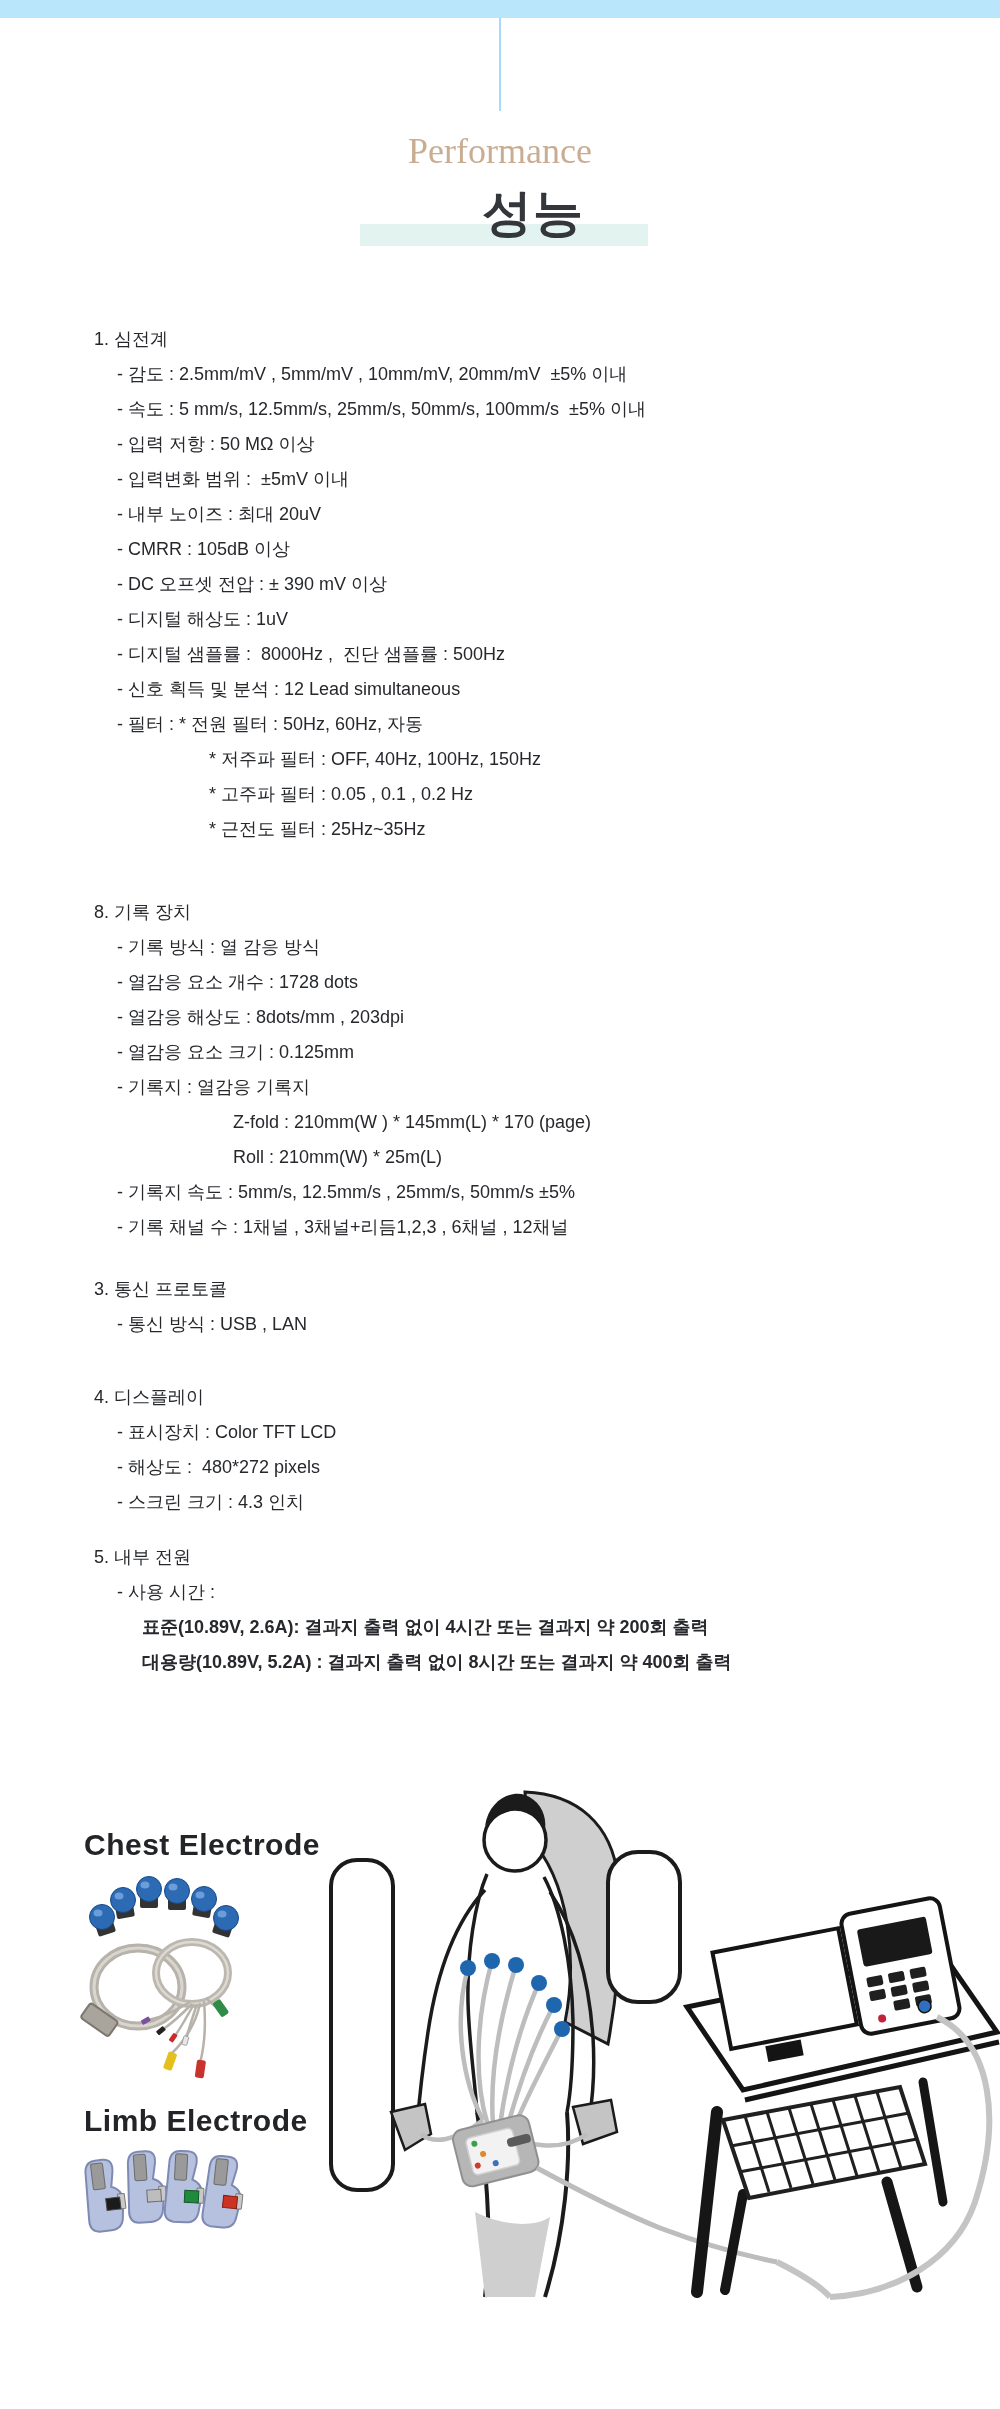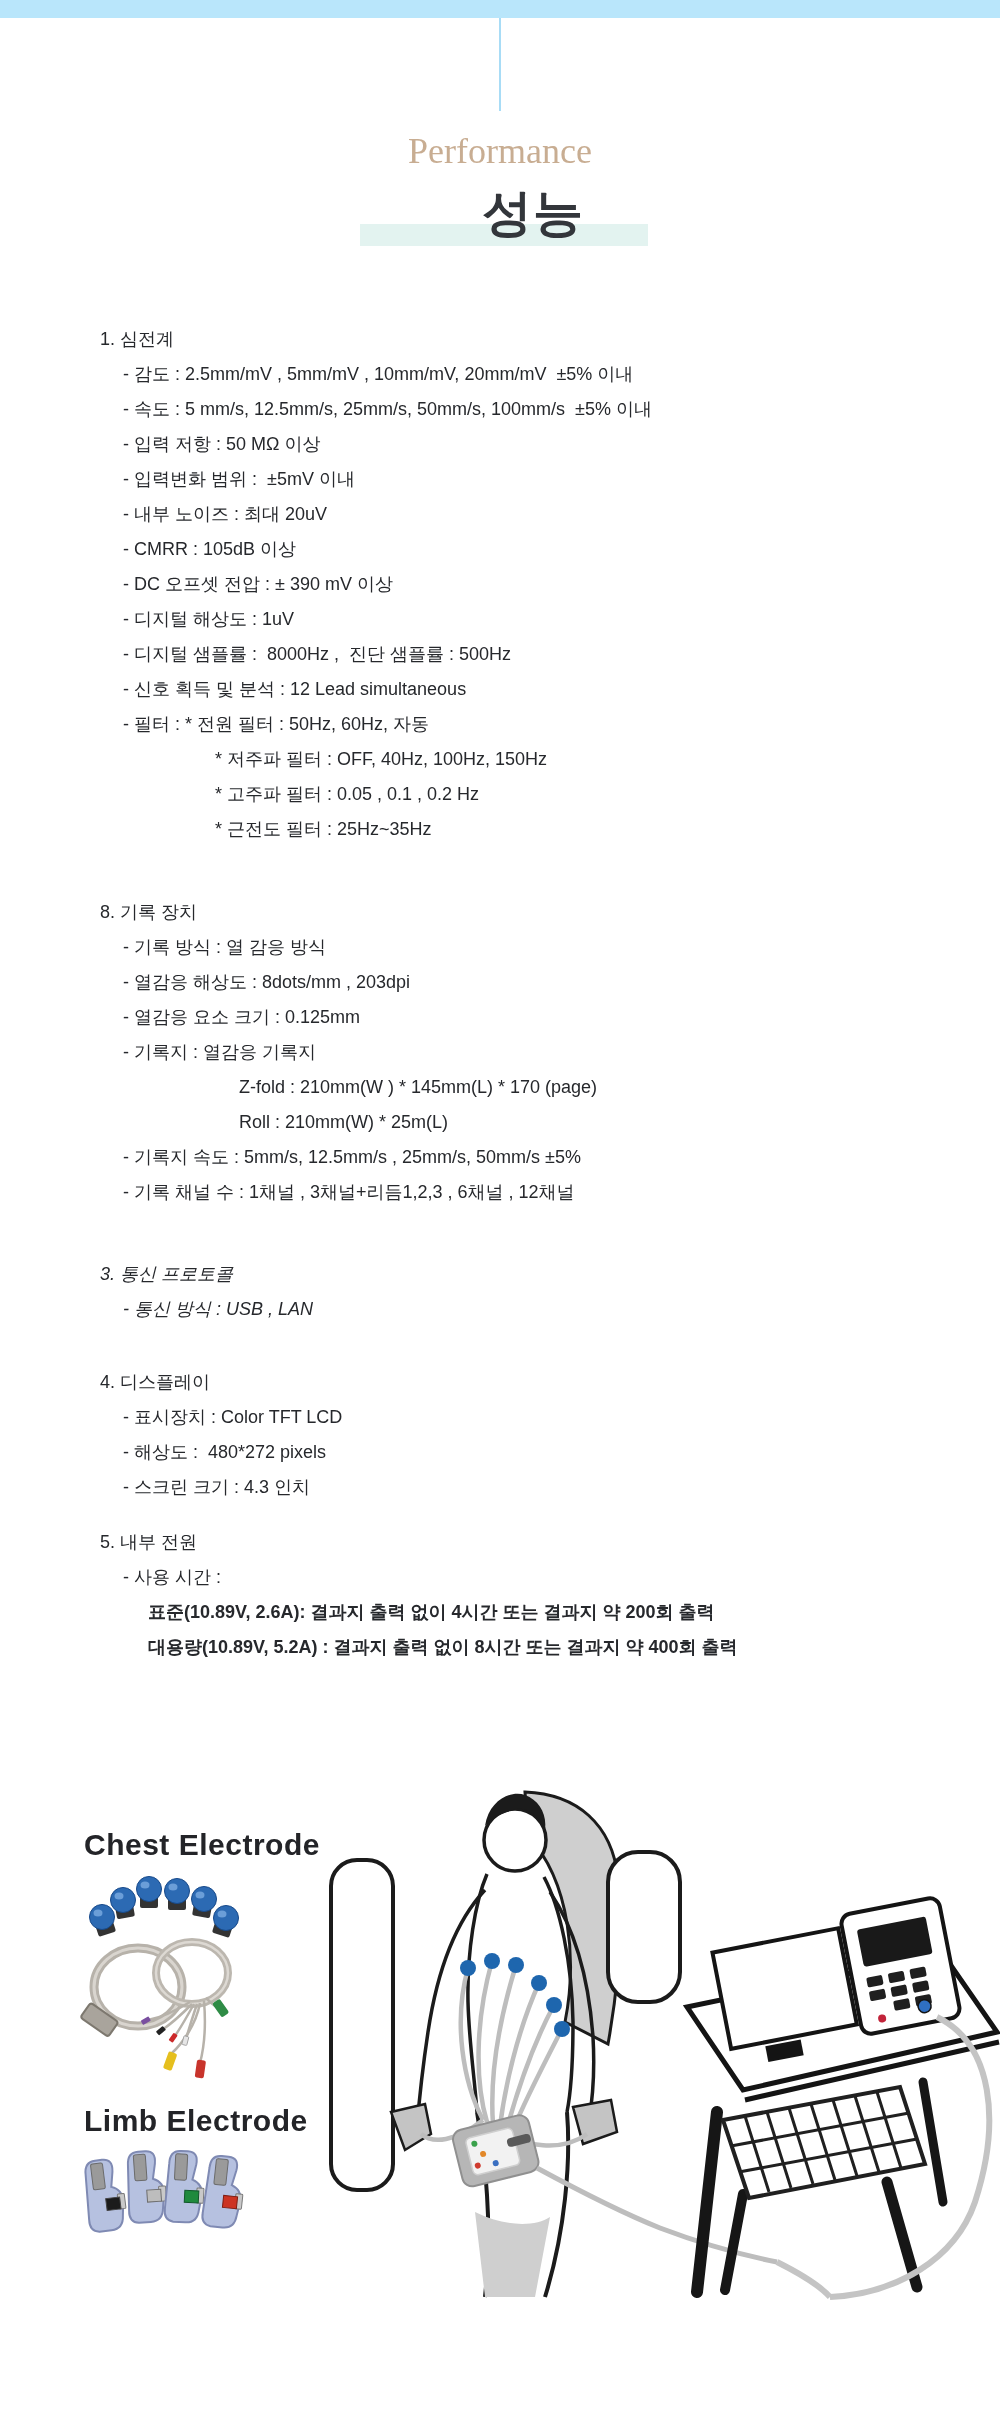--- a/index.html
+++ b/index.html
@@ -11,28 +11,28 @@
   .accent-line{position:absolute;left:499px;top:18px;width:2px;height:93px;background:#a8dcf6;}
   .eyebrow{
     position:absolute;left:0;top:130px;width:1000px;text-align:center;
     font-family:"Liberation Serif","DejaVu Serif",serif;font-size:36px;color:#c8ad92;
   }
   .title-highlight{position:absolute;left:360px;top:224px;width:288px;height:22px;background:#e3f3f0;}
   .page-title{
     position:absolute;left:0;top:180px;width:1000px;text-align:center;
     font-size:50px;font-weight:bold;color:#33363b;letter-spacing:1px;padding-left:33px;
   }
-  .specs{position:absolute;left:100px;top:322px;width:860px;font-size:18px;line-height:35px;color:#26282c;}
+  .specs{position:absolute;left:94px;top:322px;width:860px;font-size:18px;line-height:35px;color:#26282c;}
   .spec-line{white-space:pre;}
   .l2{padding-left:23px;}
   .l3{padding-left:115px;}
   .l4{padding-left:139px;}
   .l5{padding-left:48px;font-weight:bold;}
   .sec-2{margin-top:48px;}
-  .sec-3{margin-top:47px;font-style:italic;}
+  .sec-3{margin-top:27px;}
   .sec-4{margin-top:38px;}
   .sec-5{margin-top:20px;}
   .figure-label{position:absolute;font-size:30px;font-weight:bold;color:#232428;letter-spacing:0.5px;margin-left:40px;}
   .chest-label{left:44px;top:1828px;}
   .limb-label{left:44px;top:2104px;}
   .chest-photo{position:absolute;left:70px;top:1860px;}
   .limb-photo{position:absolute;left:70px;top:2140px;}
   .scene{position:absolute;left:325px;top:1782px;}
 </style>
 </head>
@@ -59,20 +59,21 @@
     <div class="spec-line l2">- 신호 획득 및 분석 : 12 Lead simultaneous</div>
     <div class="spec-line l2">- 필터 : * 전원 필터 : 50Hz, 60Hz, 자동</div>
     <div class="spec-line l3">* 저주파 필터 : OFF, 40Hz, 100Hz, 150Hz</div>
     <div class="spec-line l3">* 고주파 필터 : 0.05 , 0.1 , 0.2 Hz</div>
     <div class="spec-line l3">* 근전도 필터 : 25Hz~35Hz</div>
   </div>
 
   <div class="spec-section sec-2">
     <div class="spec-line l1">8. 기록 장치</div>
     <div class="spec-line l2">- 기록 방식 : 열 감응 방식</div>
+    <div class="spec-line l2">- 열감응 요소 개수 : 1728 dots</div>
     <div class="spec-line l2">- 열감응 해상도 : 8dots/mm , 203dpi</div>
     <div class="spec-line l2">- 열감응 요소 크기 : 0.125mm</div>
     <div class="spec-line l2">- 기록지 : 열감응 기록지</div>
     <div class="spec-line l4">Z-fold : 210mm(W ) * 145mm(L) * 170 (page)</div>
     <div class="spec-line l4">Roll : 210mm(W) * 25m(L)</div>
     <div class="spec-line l2">- 기록지 속도 : 5mm/s, 12.5mm/s , 25mm/s, 50mm/s ±5%</div>
     <div class="spec-line l2">- 기록 채널 수 : 1채널 , 3채널+리듬1,2,3 , 6채널 , 12채널</div>
   </div>
 
   <div class="spec-section sec-3">

